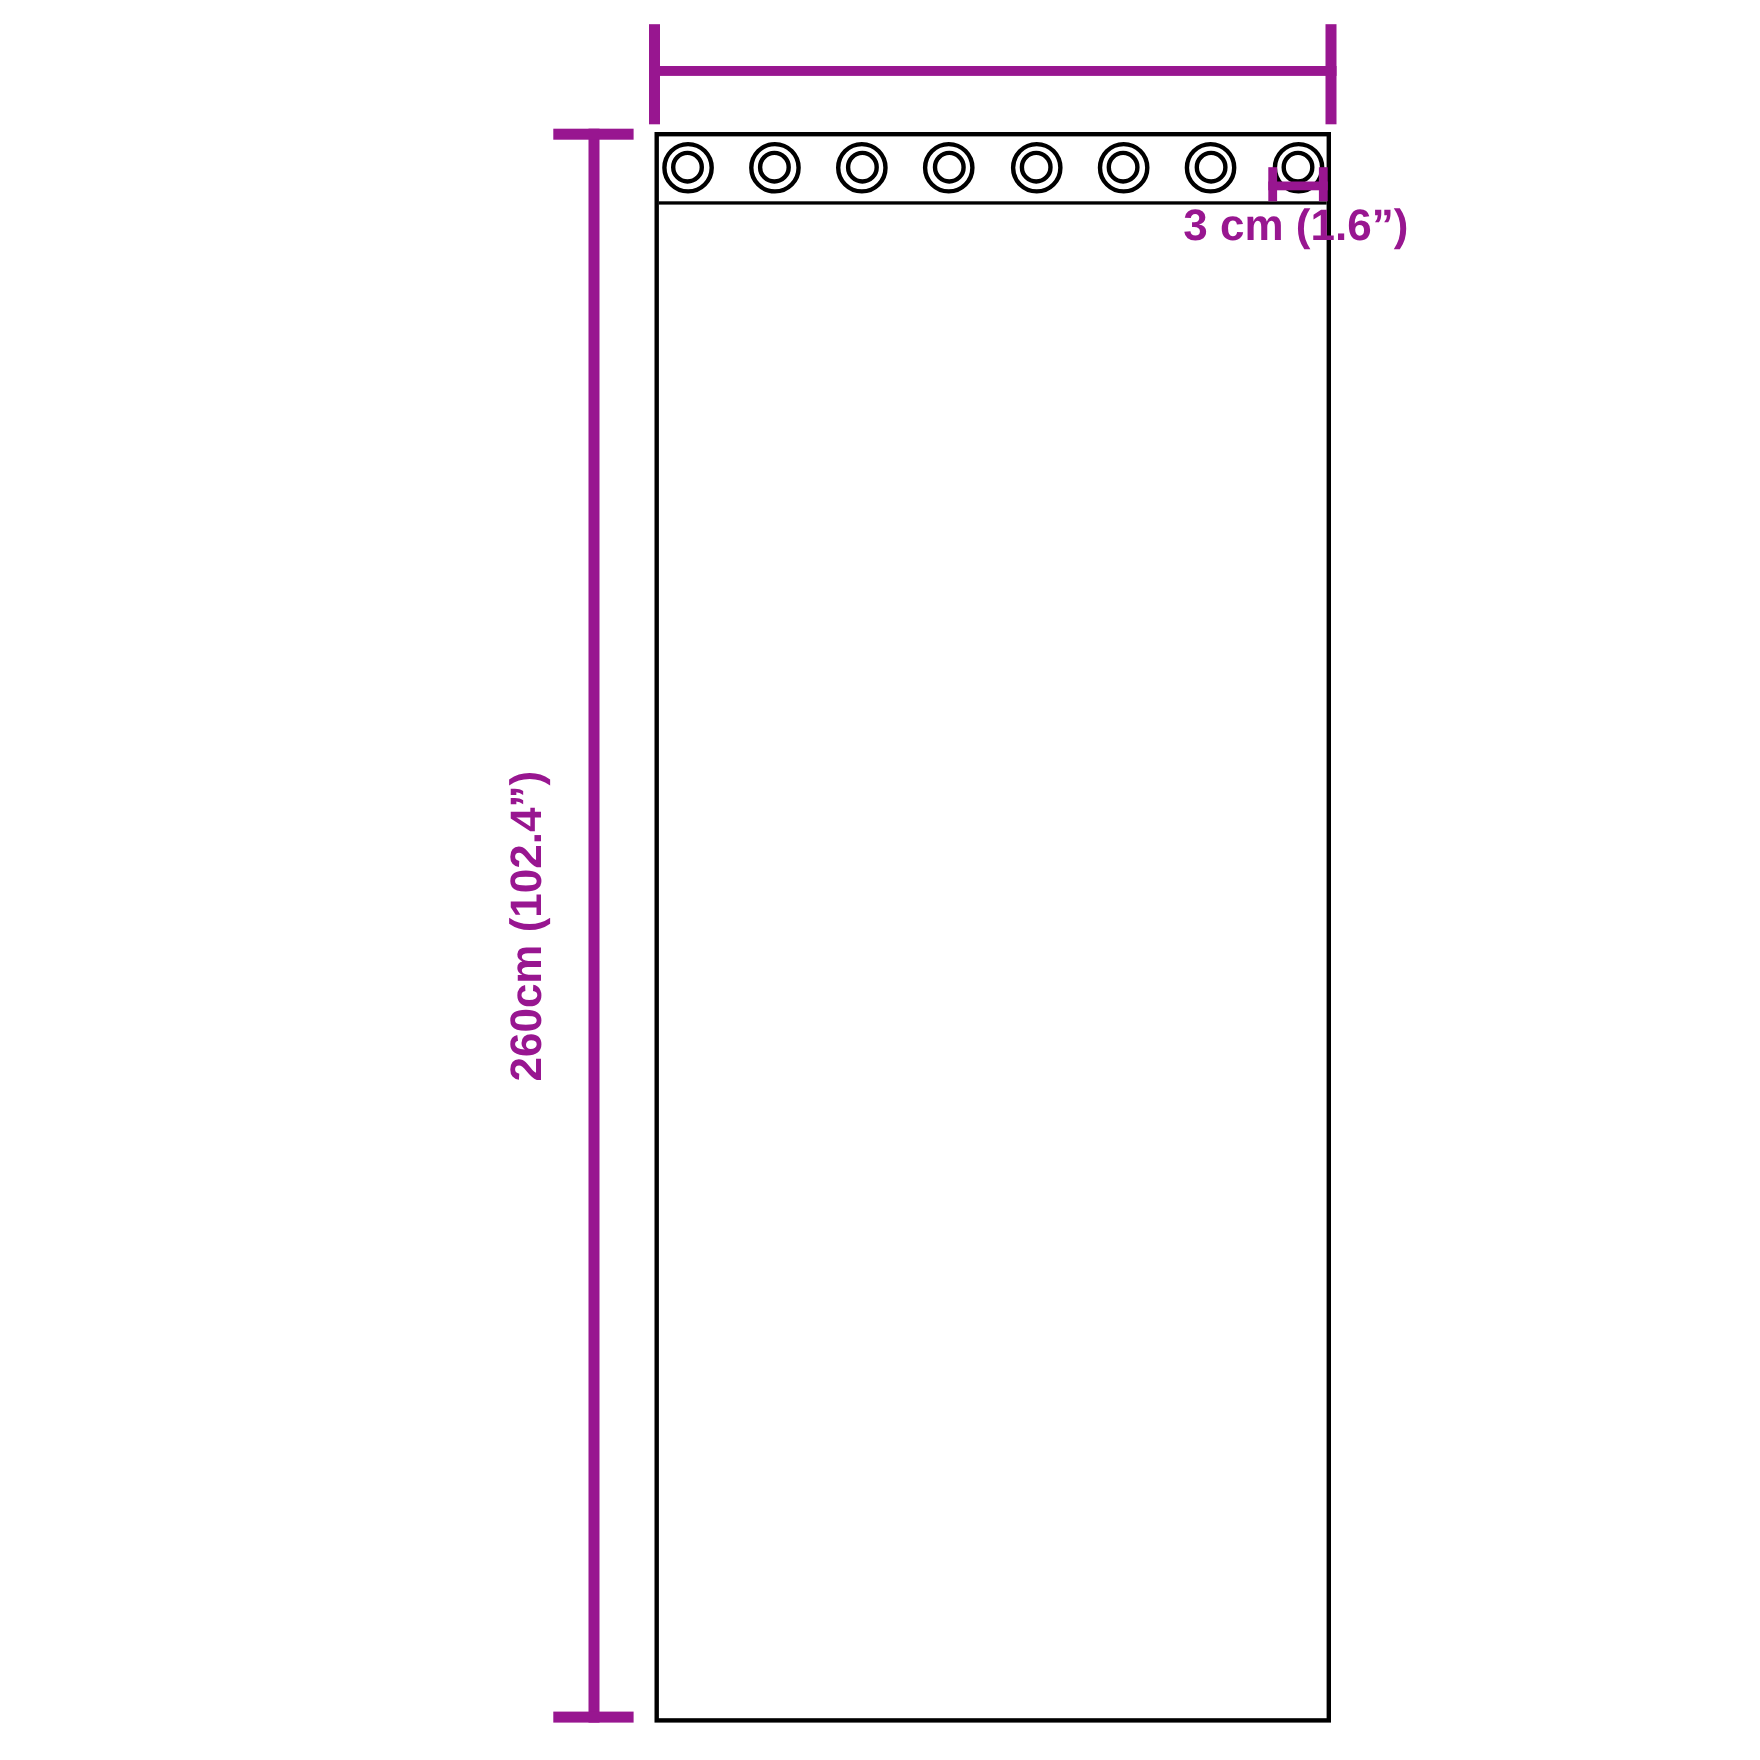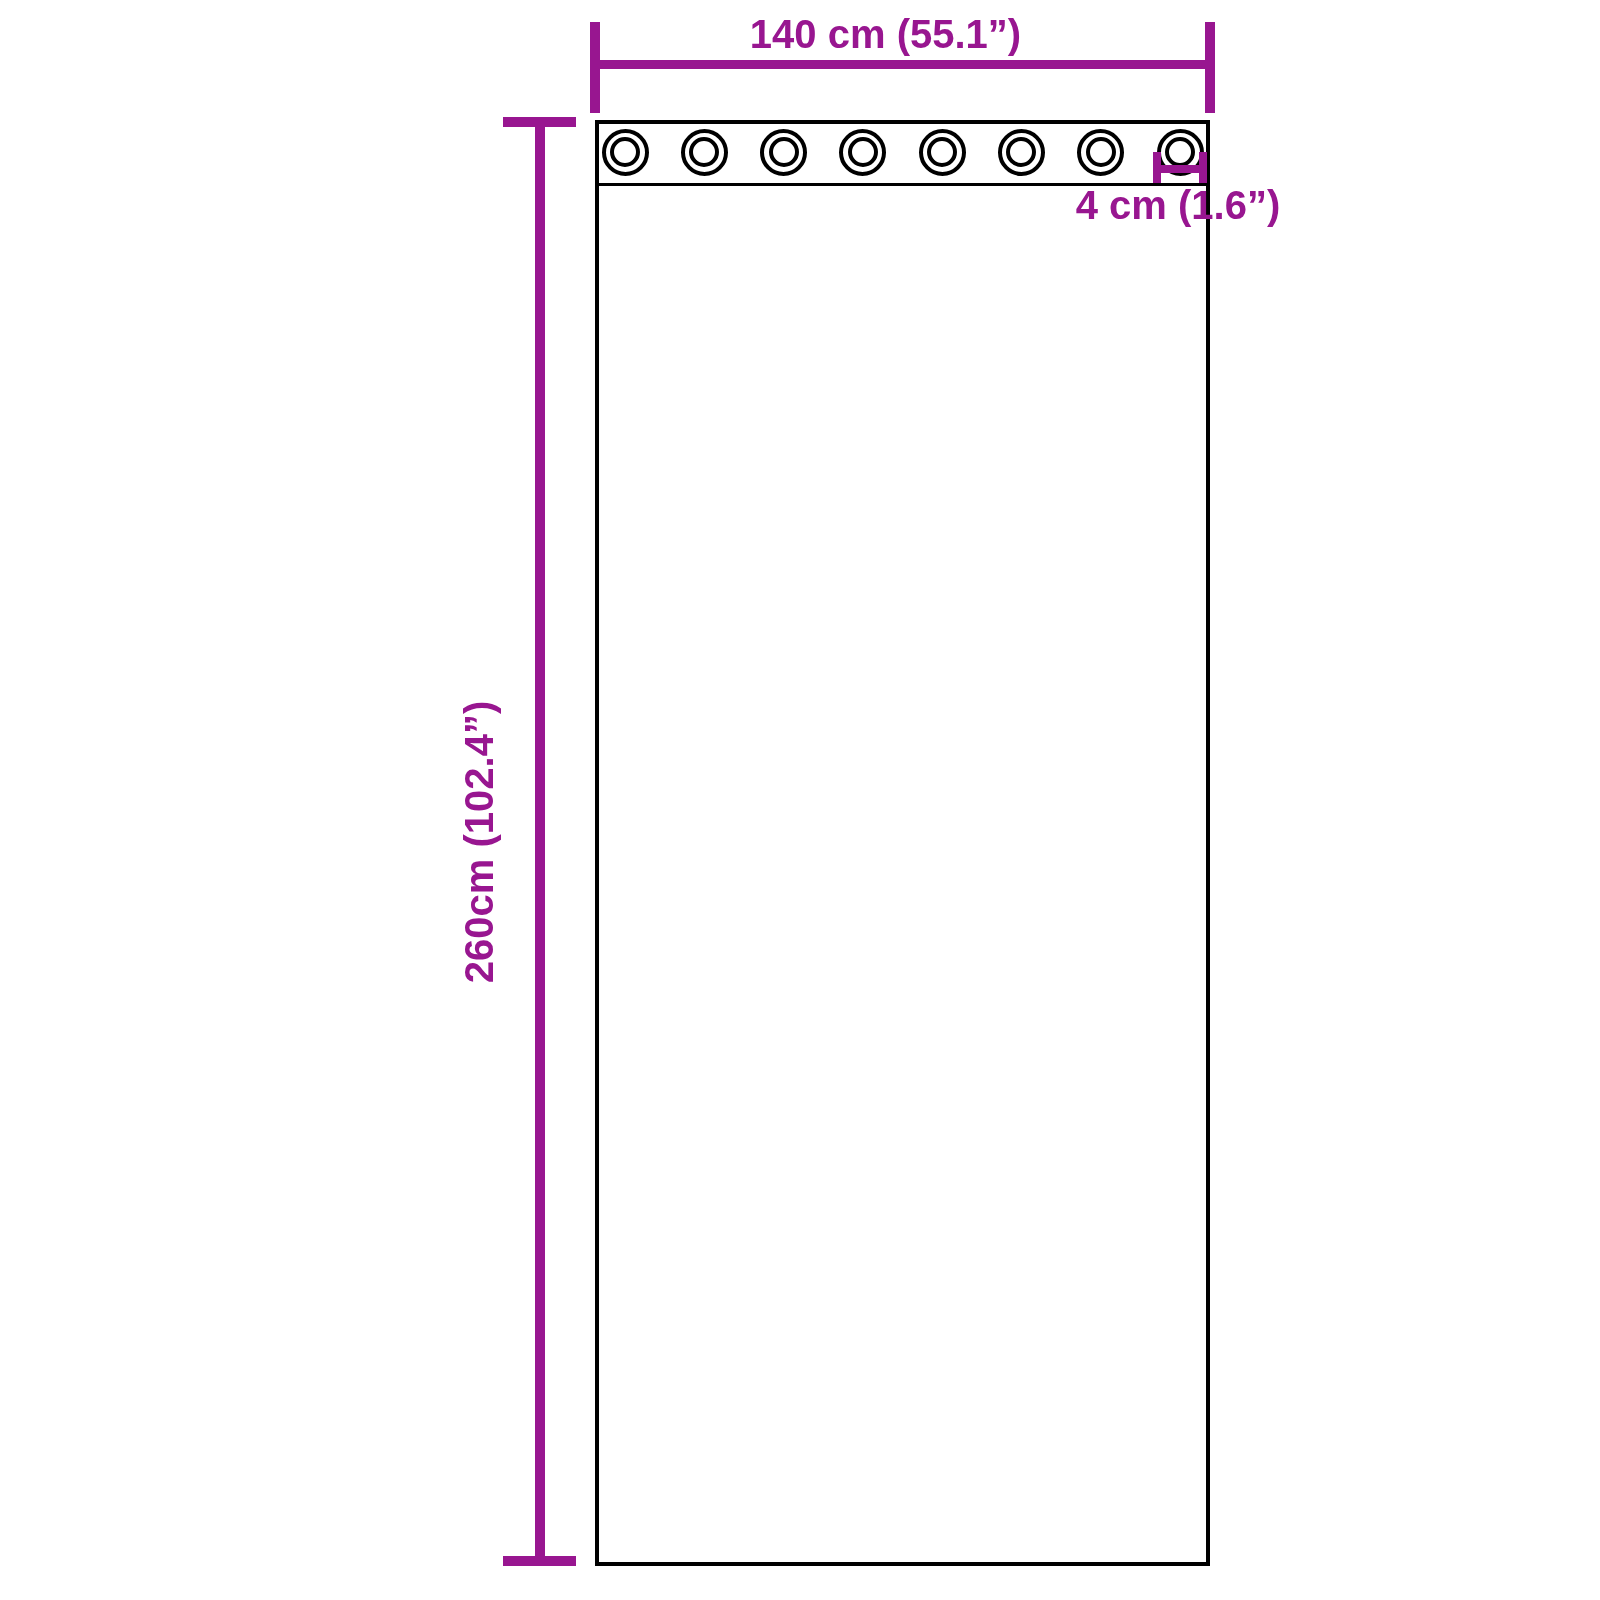--- a/index.html
+++ b/index.html
@@ -131,25 +131,24 @@
         <div class="grommet-inner"></div>
       </div>
       <div class="grommet" style="left: 1156.5px; top: 128.5px;">
         <div class="grommet-inner"></div>
       </div>
     </div>
 
   <div class="dim w-line"></div>
   <div class="dim w-cap-l"></div>
   <div class="dim w-cap-r"></div>
-  <div class="dim-label w-label">140 cm (55.1”)</div>
 
   <div class="dim h-line"></div>
   <div class="dim h-cap-t"></div>
   <div class="dim h-cap-b"></div>
   <div class="dim-label h-label">260cm (102.4”)</div>
 
   <div class="dim g-line"></div>
   <div class="dim g-cap-l"></div>
   <div class="dim g-cap-r"></div>
-  <div class="dim-label g-label">4 cm (1.6”)</div>
+  <div class="dim-label g-label">3 cm (1.6”)</div>
 
 </div>
 
 </body></html>

